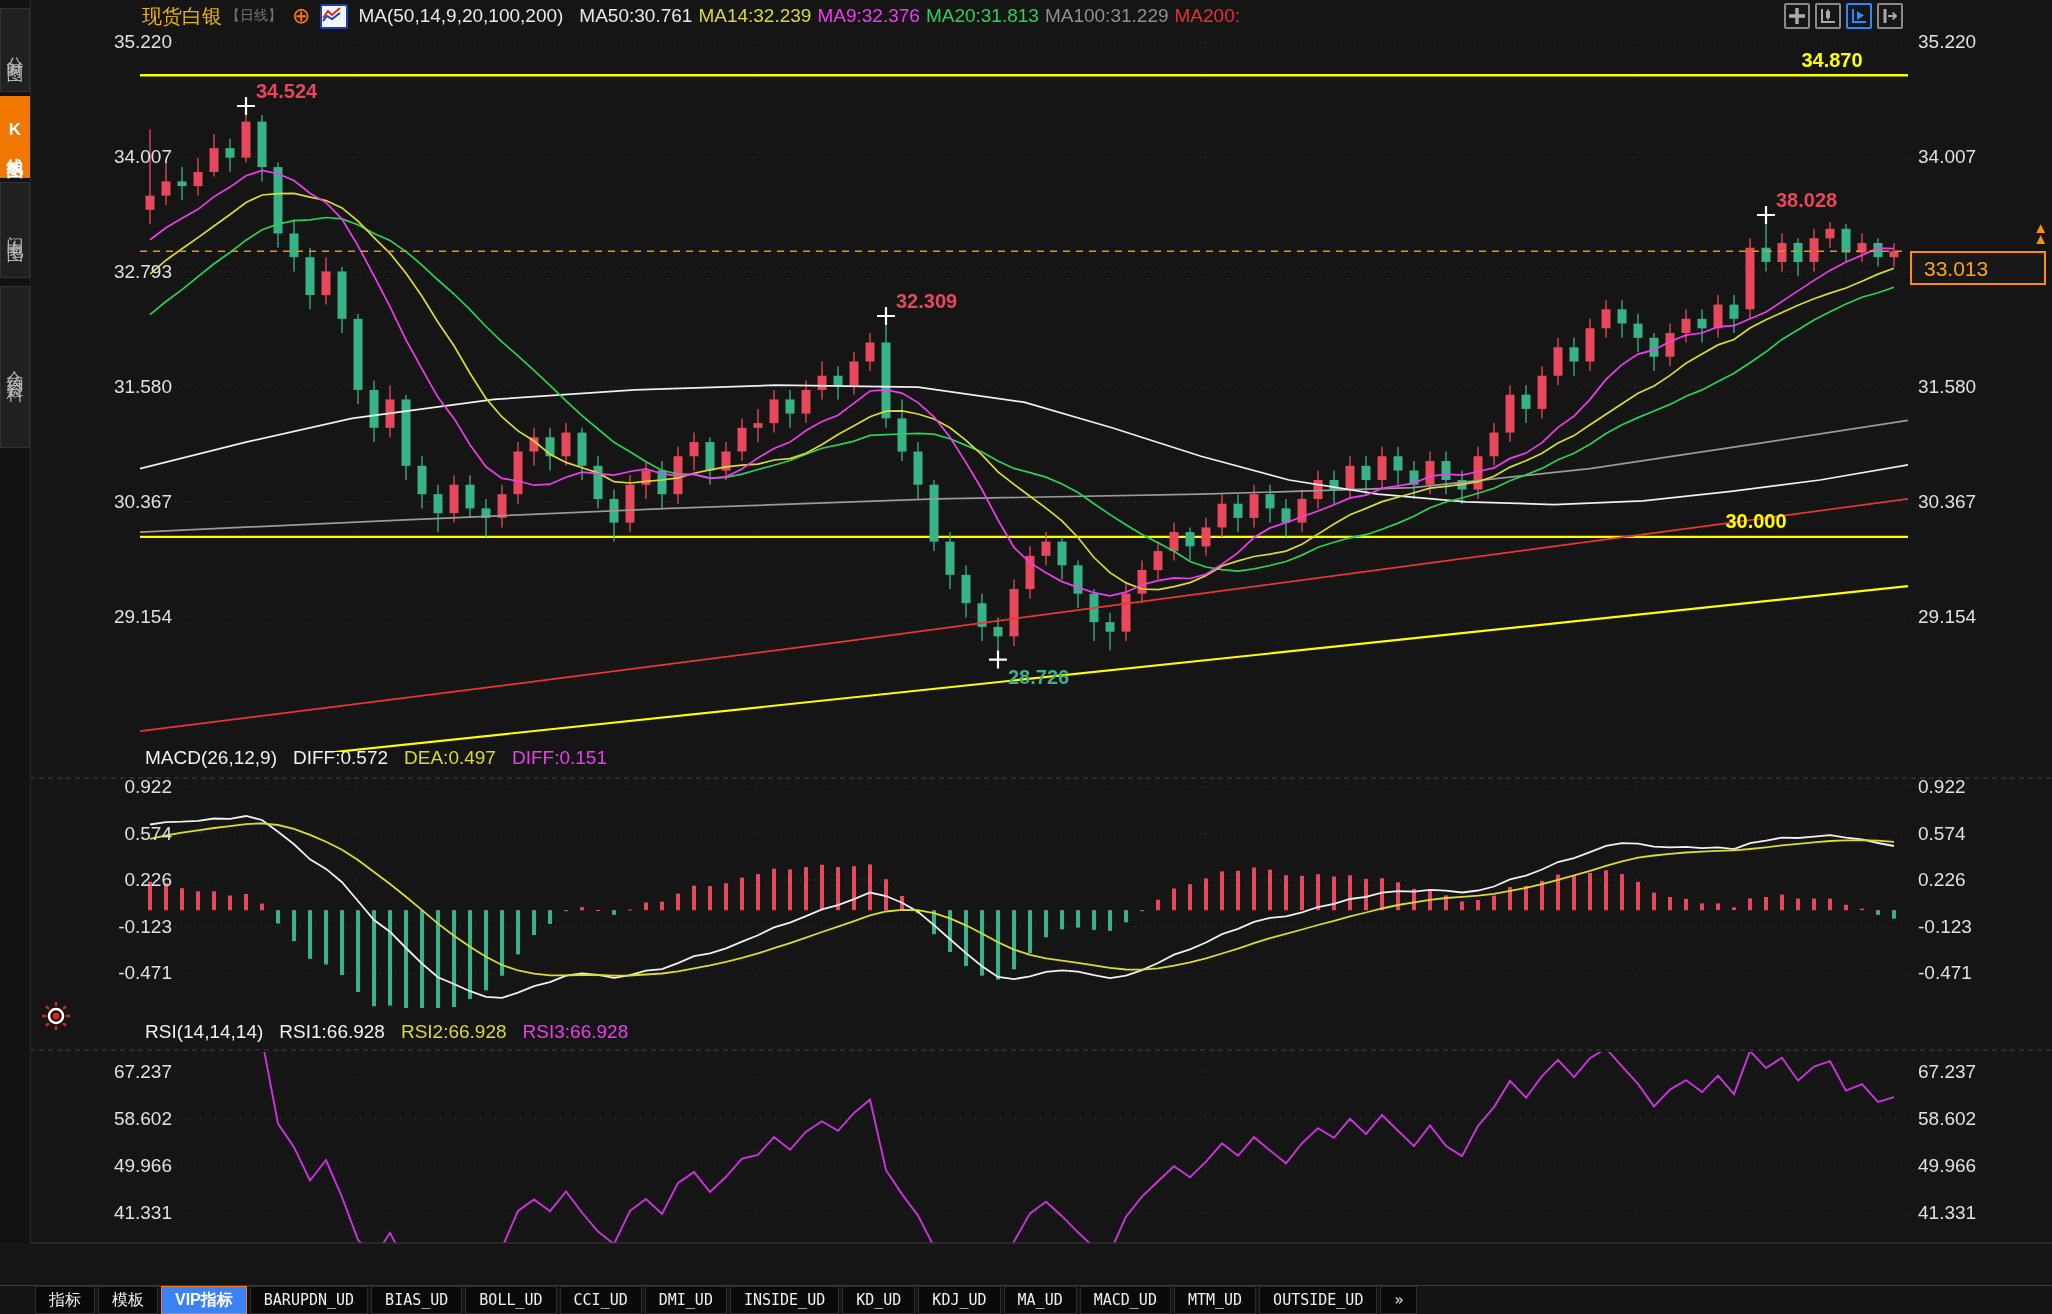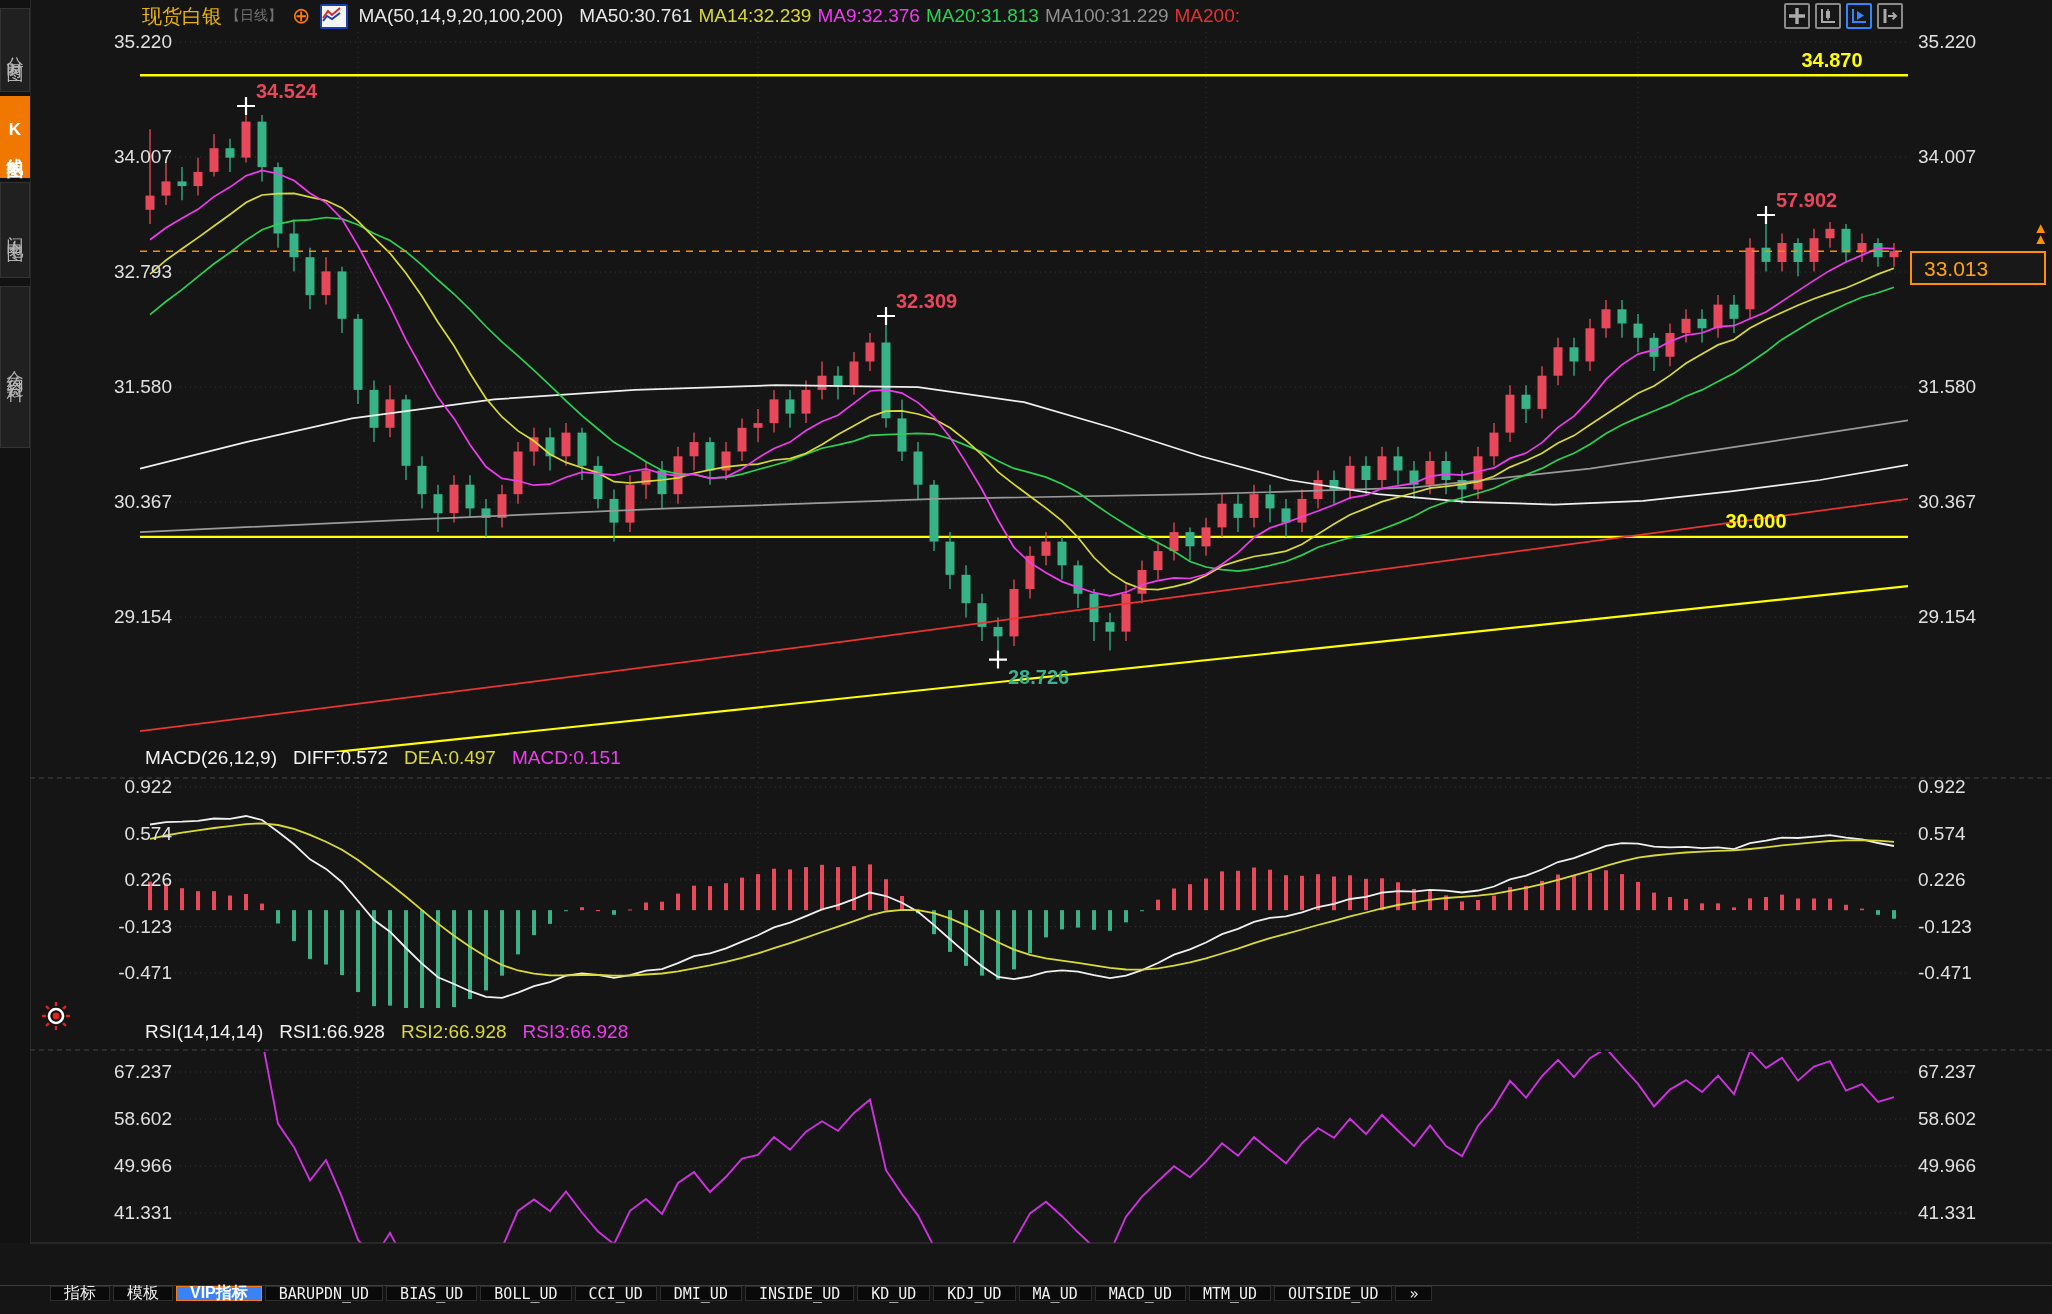--- a/index.html
+++ b/index.html
@@ -39,22 +39,22 @@
   #rec-icon{position:absolute;left:40px;top:1000px;z-index:4;}
   
   #time-row{position:absolute;left:30px;top:1243px;width:2022px;height:42px;background:#171717;
             border-top:1px solid #3a3a3a;z-index:5;}
   #period-sel{position:absolute;left:25px;top:8px;color:#ff7a00;font-size:19px;font-weight:bold;cursor:pointer;}
   #period-sel .tri{font-size:13px;}
   .month{position:absolute;top:9px;width:140px;text-align:center;color:#f0f0f0;font-size:19px;font-weight:bold;}
   #watermark{position:absolute;left:1885px;top:6px;color:#d0d0d0;font-size:27px;
              font-family:"DejaVu Sans",sans-serif;letter-spacing:1px;}
   
-  #toolbar{position:absolute;left:0;top:1285px;width:2052px;height:16px;background:#141414;
-           border-top:1px solid #3c3c3c;display:flex;align-items:stretch;gap:3px;padding-left:50px;box-sizing:border-box;z-index:5;}
+  #toolbar{position:absolute;left:0;top:1285px;width:2052px;height:29px;background:#141414;
+           border-top:1px solid #3c3c3c;display:flex;align-items:stretch;gap:3px;padding-left:35px;box-sizing:border-box;z-index:5;}
   .tb-tab{background:#0a0a0a;border:1px solid #2e2e2e;color:#f0f0f0;font-size:15px;
           font-family:"DejaVu Sans Mono","Liberation Mono",monospace;display:flex;align-items:center;
           padding:0 13px;cursor:pointer;white-space:nowrap;}
   .tb-tab.cn{font-family:"Liberation Sans","DejaVu Sans",sans-serif;font-size:16px;}
   .tb-tab.active{background:#3b82f6;border-color:#f07d1a;color:#fff;font-weight:bold;}
 </style>
 </head>
 <body>
 
 <div id="app">
@@ -522,35 +522,35 @@
       <div style="position:absolute;left:58px;top:1061px;width:114px;text-align:right;font-size:19px;color:#e0e0e0;">67.237</div>
       <div style="position:absolute;left:1918px;top:1061px;font-size:19px;color:#e0e0e0;">67.237</div>
       <div style="position:absolute;left:58px;top:1108.000305px;width:114px;text-align:right;font-size:19px;color:#e0e0e0;">58.602</div>
       <div style="position:absolute;left:1918px;top:1108.000305px;font-size:19px;color:#e0e0e0;">58.602</div>
       <div style="position:absolute;left:58px;top:1155.006053px;width:114px;text-align:right;font-size:19px;color:#e0e0e0;">49.966</div>
       <div style="position:absolute;left:1918px;top:1155.006053px;font-size:19px;color:#e0e0e0;">49.966</div>
       <div style="position:absolute;left:58px;top:1202.0063579999999px;width:114px;text-align:right;font-size:19px;color:#e0e0e0;">41.331</div>
       <div style="position:absolute;left:1918px;top:1202.0063579999999px;font-size:19px;color:#e0e0e0;">41.331</div>
       <div style="position:absolute;left:256px;top:79.9807999999998px;font-size:20px;font-weight:bold;color:#e8465a;">34.524</div>
       <div style="position:absolute;left:896px;top:289.96280000000013px;font-size:20px;font-weight:bold;color:#e8465a;">32.309</div>
-      <div style="position:absolute;left:1776px;top:189.00079999999966px;font-size:20px;font-weight:bold;color:#e8465a;">57.902</div>
+      <div style="position:absolute;left:1776px;top:189.00079999999966px;font-size:20px;font-weight:bold;color:#e8465a;">38.028</div>
       <div style="position:absolute;left:1008px;top:665.6311999999999px;font-size:20px;font-weight:bold;color:#3cb08e;">28.726</div>
     </div>
 
   <div class="ylab" style="left:1758px;top:49px;">34.870</div>
   <div class="ylab" style="left:1682px;top:510px;">30.000</div>
 
   <div id="price-box">33.013</div>
   <div id="price-arrows">▲<br>▲</div>
 
   <div class="panel-head" style="top:747px;">
     <span class="w">MACD(26,12,9)</span>
     <span class="w">DIFF:0.572</span>
     <span class="yl">DEA:0.497</span>
-    <span class="mg">MACD:0.151</span>
+    <span class="mg">DIFF:0.151</span>
   </div>
 
   <div class="panel-head" style="top:1021px;">
     <span class="w">RSI(14,14,14)</span>
     <span class="w">RSI1:66.928</span>
     <span class="yl">RSI2:66.928</span>
     <span class="mg">RSI3:66.928</span>
   </div>
 
   <div id="rec-icon">

